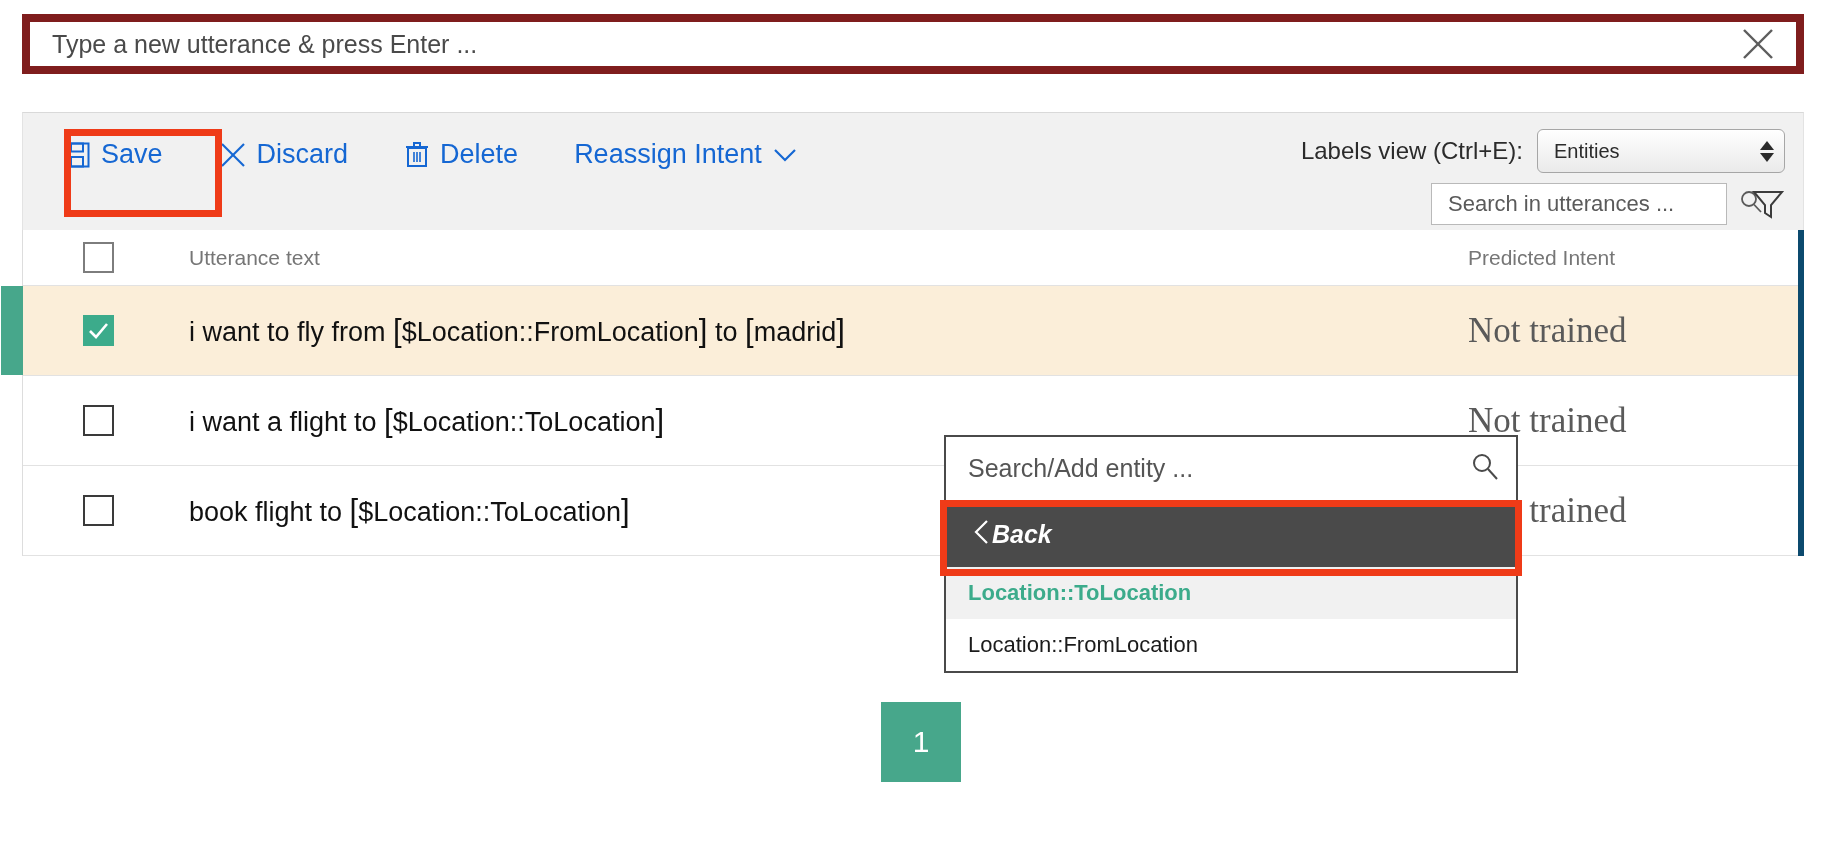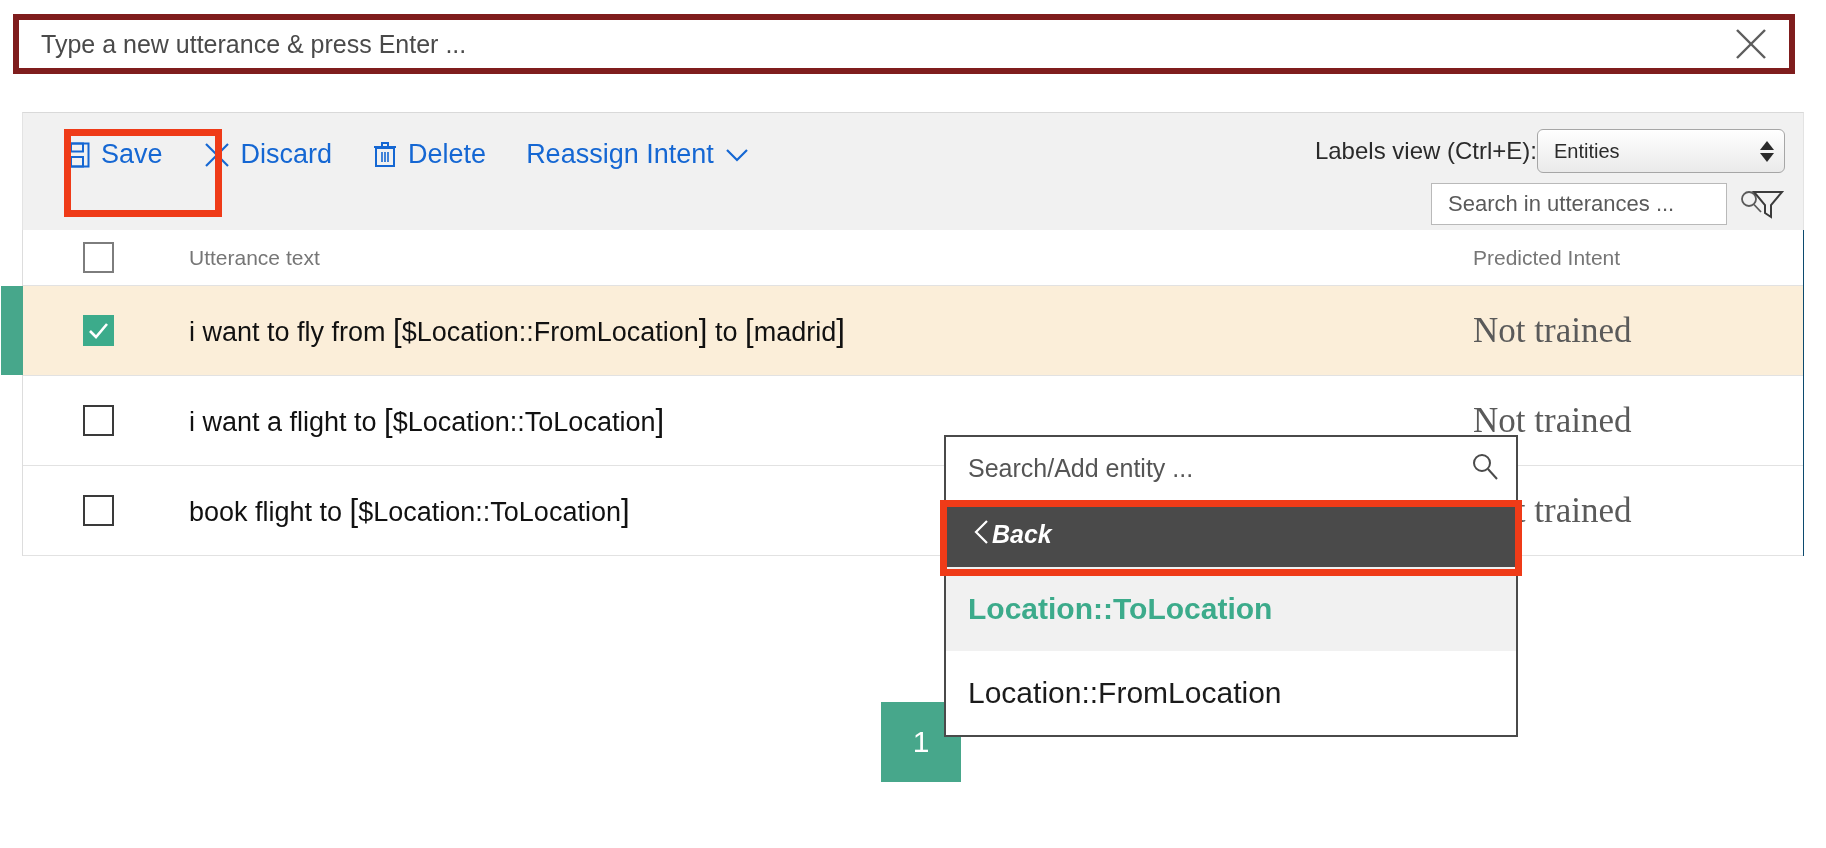--- a/index.html
+++ b/index.html
@@ -12,25 +12,25 @@
     height: 848px;
     font-family: "Liberation Sans", sans-serif;
     color: #333333;
     overflow: hidden;
     position: relative;
   }
 
   
   #new-utterance-bar {
     position: absolute;
-    left: 13px;
+    left: 22px;
     top: 14px;
     width: 1782px;
     height: 60px;
-    border: 6px solid #7f1d1d;
+    border: 8px solid #7f1d1d;
     background: #ffffff;
     box-sizing: border-box;
     display: flex;
     align-items: center;
   }
   #new-utterance-input {
     flex: 1 1 auto;
     border: 0;
     outline: 0;
     background: transparent;
@@ -64,21 +64,21 @@
     border-left: 1px solid #e3e3e3;
     border-right: 1px solid #e3e3e3;
     box-sizing: border-box;
   }
   #toolbar-actions {
     position: absolute;
     left: 20px;
     top: 18px;
     display: flex;
     align-items: center;
-    gap: 0px;
+    gap: 16px;
   }
   .tb-btn {
     display: flex;
     align-items: center;
     gap: 10px;
     color: #1567d3;
     font-size: 27px;
     padding: 8px 20px;
     cursor: pointer;
     white-space: nowrap;
@@ -98,20 +98,21 @@
     pointer-events: none;
   }
 
   
   #labels-view-group {
     position: absolute;
     right: 18px;
     top: 16px;
     display: flex;
     align-items: center;
+    gap: 14px;
   }
   #labels-view-label {
     font-size: 24px;
     color: #2b2b2b;
     white-space: nowrap;
   }
   #labels-view-select {
     width: 248px;
     height: 44px;
     border: 1px solid #a6a6a6;
@@ -163,21 +164,21 @@
   #utterance-search-input::placeholder { color: #5a5a5a; opacity: 1; }
   #filter-btn { cursor: pointer; display: flex; align-items: center; background: transparent; border: 0; padding: 0; }
 
   
   #utterances-table {
     position: absolute;
     left: 22px;
     top: 230px;
     width: 1782px;
     border-left: 1px solid #dddddd;
-    border-right: 1px solid #0c4a6e;
+    border-right: 6px solid #0c4a6e;
     box-sizing: border-box;
     background: #f9a8d4;
   }
   .trow {
     display: flex;
     align-items: center;
     position: relative;
     border-bottom: 1px solid #e2e2e2;
     box-sizing: border-box;
   }
@@ -251,25 +252,25 @@
     background: #4a4a4a;
     display: flex;
     align-items: center;
     padding-left: 26px;
     box-sizing: border-box;
     cursor: pointer;
     font-style: italic;
   }
   #entity-back-label { color: #ffffff; font-size: 25px; font-weight: bold; }
   .entity-option {
-    height: 84px;
+    height: 52px;
     display: flex;
     align-items: center;
     padding-left: 22px;
-    font-size: 30px;
+    font-size: 22px;
     box-sizing: border-box;
     cursor: pointer;
     background: #ffffff;
     color: #1b1b1b;
   }
   .entity-option.active {
     background: #f1f1f1;
     color: #3cab8b;
     font-weight: bold;
   }

